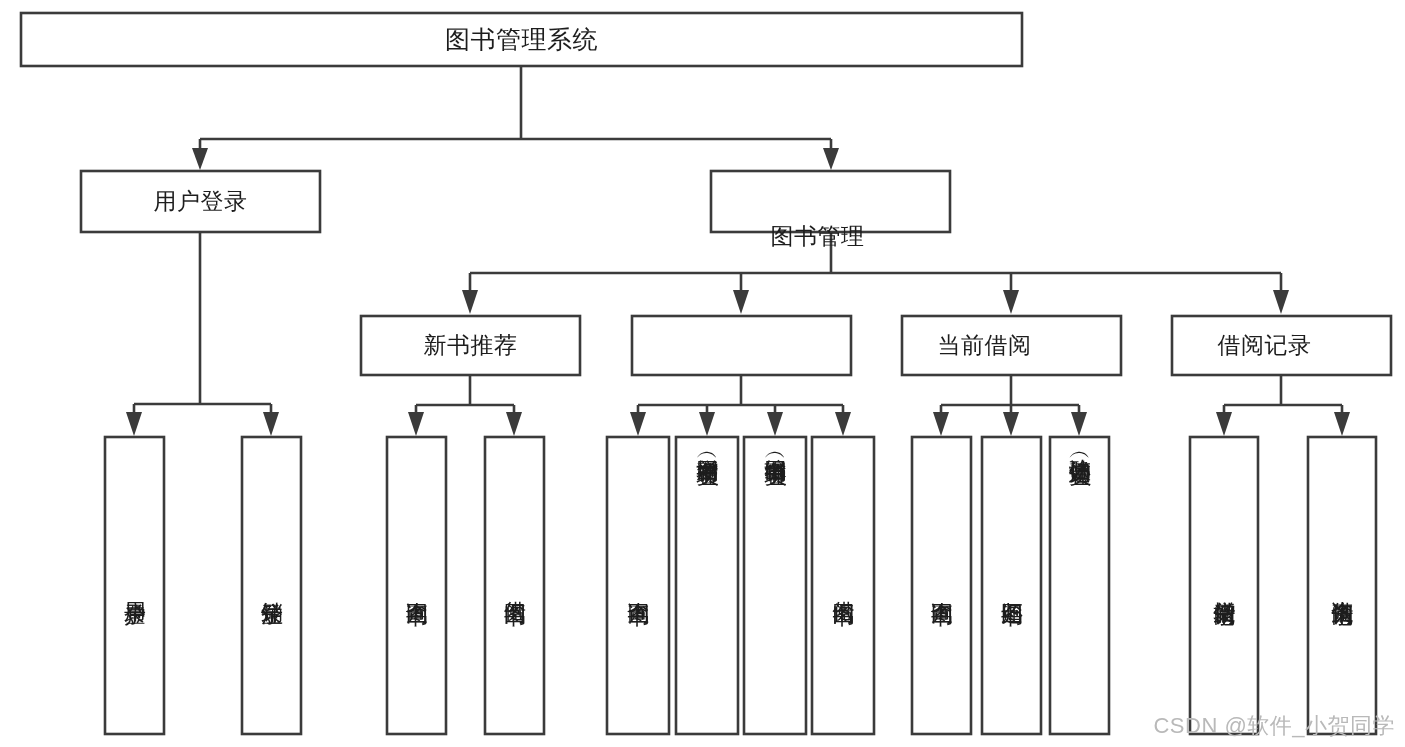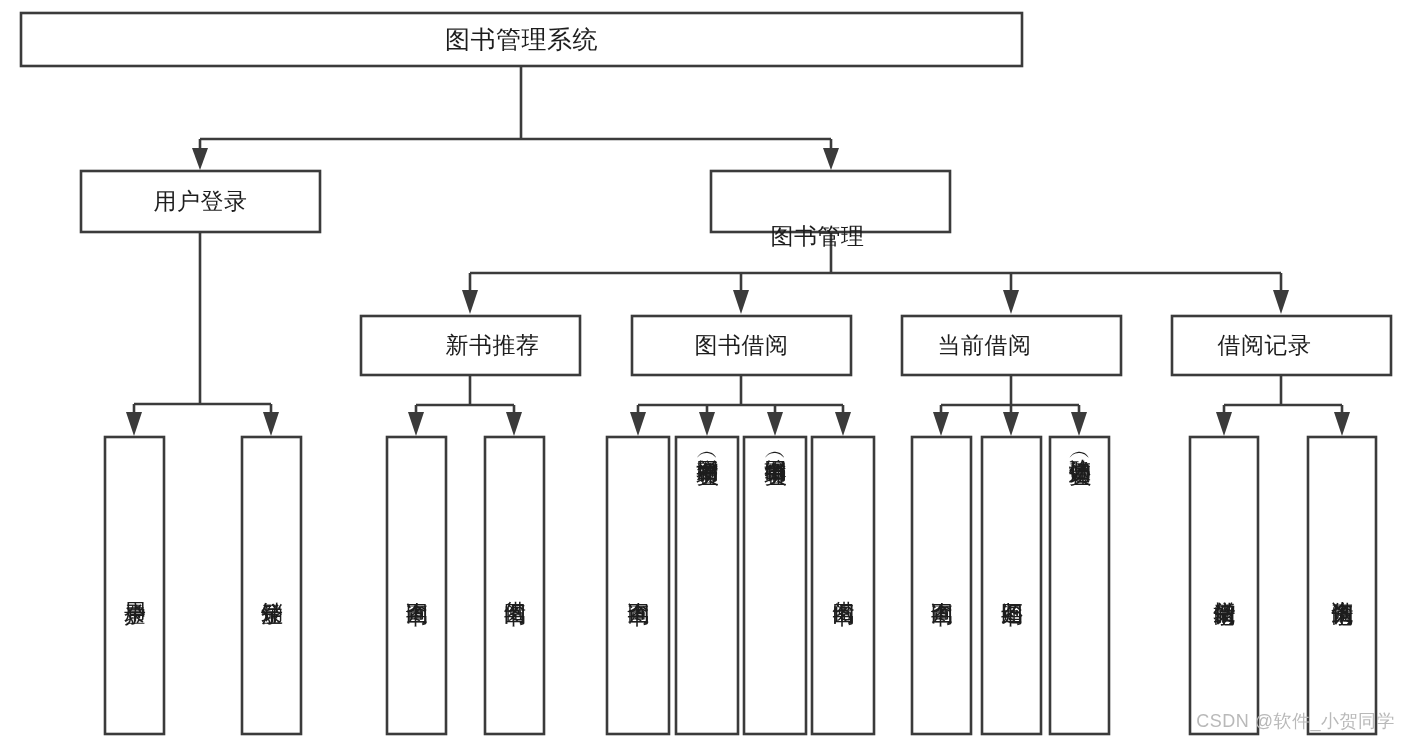--- a/index.html
+++ b/index.html
@@ -68,22 +68,22 @@
     pointer-events: none;
   }
   .node-label-v.top-anchor {
     justify-content: flex-start;
     padding-top: 4px;
     box-sizing: border-box;
   }
   .watermark {
     position: absolute;
     right: 10px;
-    bottom: 14px;
-    font-size: 18px;
+    bottom: 6px;
+    font-size: 22px;
     color: #b9b9b9;
     letter-spacing: 0.5px;
     white-space: nowrap;
     pointer-events: none;
   }
 </style>
 </head>
 <body>
 
 <div id="diagram-root">
@@ -191,22 +191,21 @@
       <polygon class="arrow-head" points="1334,412 1350,412 1342,436"></polygon>
     </g>
 
   </svg>
 
   <div class="node-label-h" style="left:21px; top:13px; width:1001px; height:53px; font-size:25px;">图书管理系统</div>
 
   <div class="node-label-h" style="left:81px; top:171px; width:239px; height:61px;">用户登录</div>
   <div class="node-label-h" style="left:711px; top:171px; width:213px; height:61px;margin-top:35px;">图书管理</div>
 
-  <div class="node-label-h" style="left:361px; top:316px; width:219px; height:59px;margin-left:22px;">新书推荐</div>
-  <div class="node-label-h" style="left:632px; top:316px; width:219px; height:59px;">图书借阅</div>
+  <div class="node-label-h" style="left:361px; top:316px; width:219px; height:59px;">新书推荐</div>
   <div class="node-label-h" style="left:875px; top:316px; width:219px; height:59px;">当前借阅</div>
   <div class="node-label-h" style="left:1172px; top:316px; width:185px; height:59px;">借阅记录</div>
 
   <div class="node-label-v" style="left:105px; top:437px; width:59px; height:297px;">用户登录</div>
   <div class="node-label-v" style="left:242px; top:437px; width:59px; height:297px;">注销登录</div>
 
   <div class="node-label-v" style="left:387px; top:437px; width:59px; height:297px;">查询图书</div>
   <div class="node-label-v" style="left:485px; top:437px; width:59px; height:297px;">借阅图书</div>
 
   <div class="node-label-v" style="left:607px; top:437px; width:62px; height:297px;">查询图书</div>

